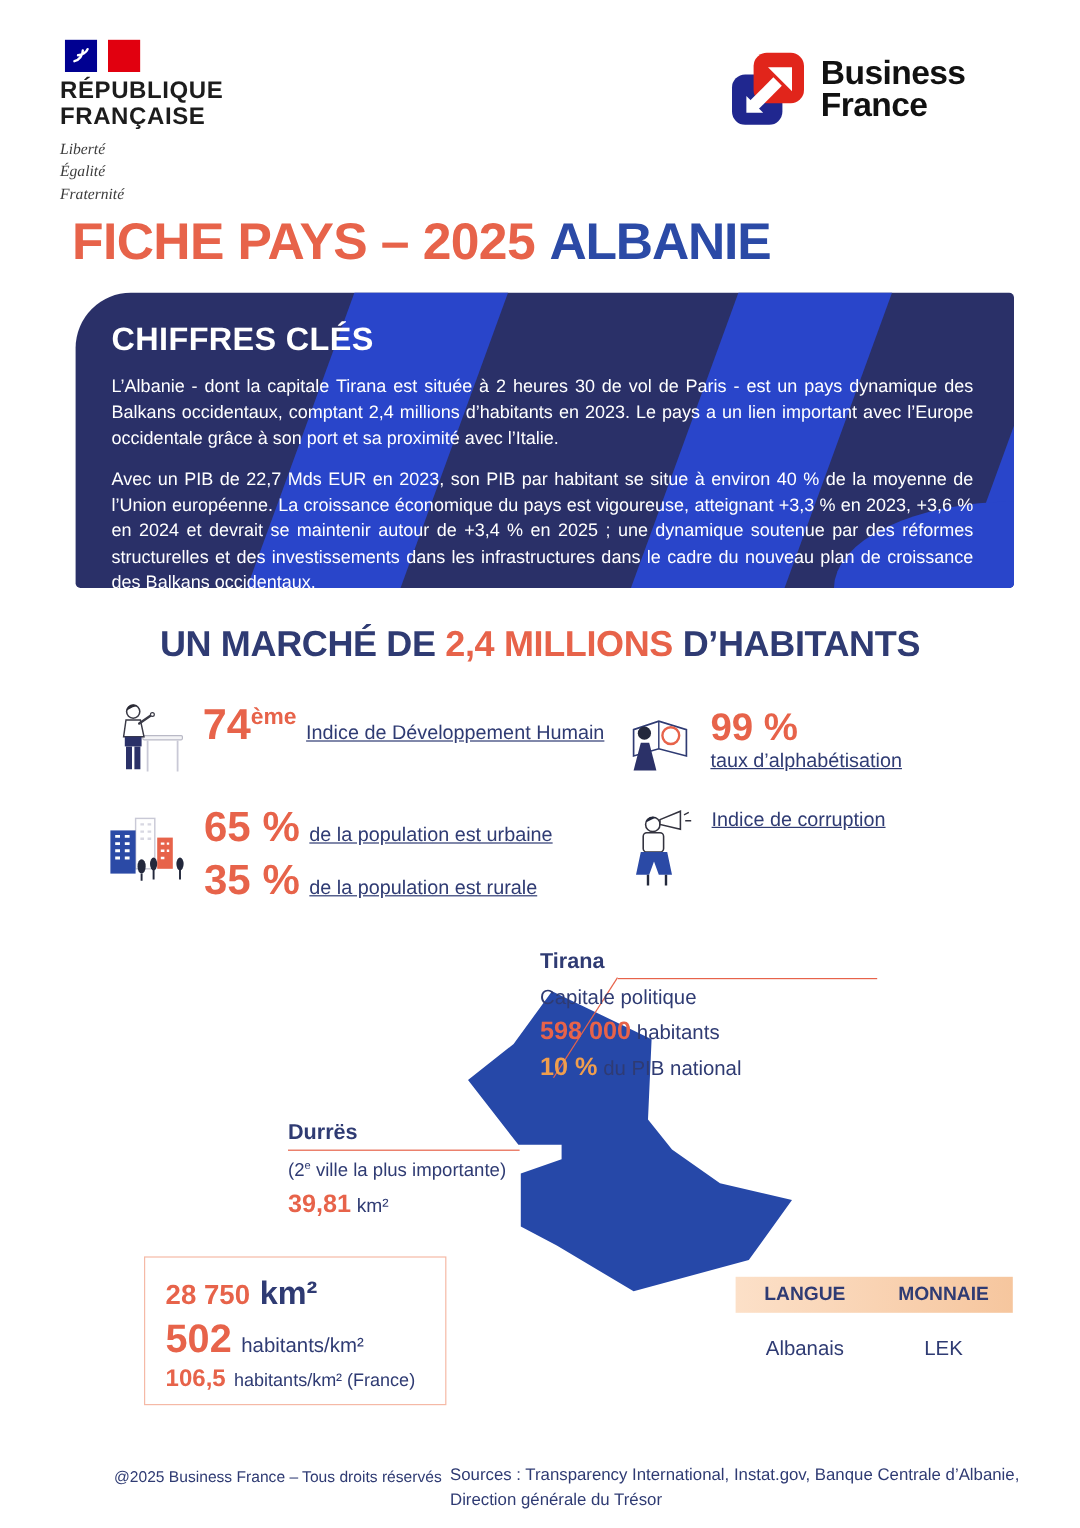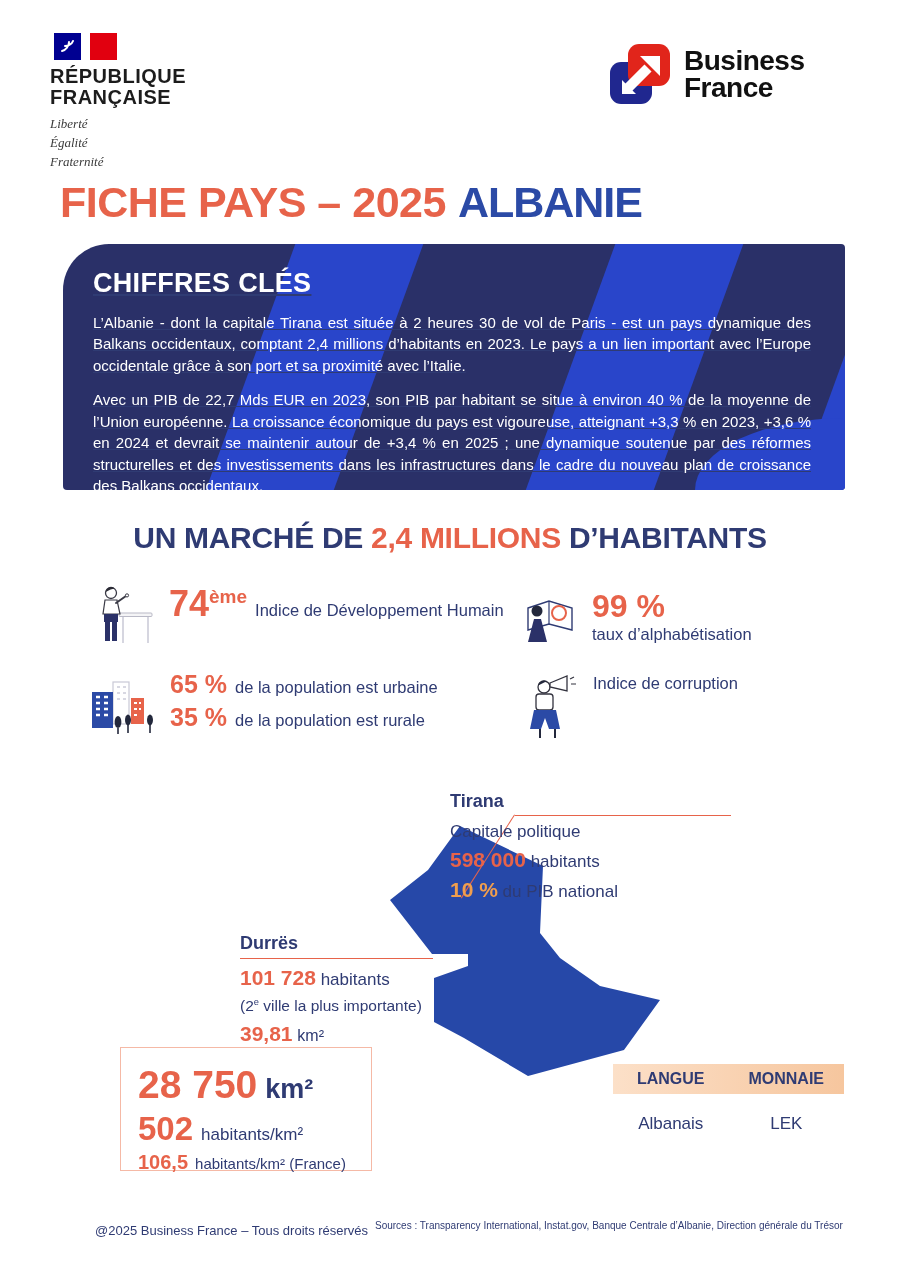--- a/index.html
+++ b/index.html
@@ -27,44 +27,44 @@
   .page-title { left:60px; top:178px; font-size:43px; font-weight:bold; letter-spacing:-.5px; white-space:nowrap; }
   .page-title .prefix { color:#E7634A; }
   .page-title .country { color:#2B4AA6; margin-left:12px; letter-spacing:-1px; }
 
   
   .kf-box { left:63px; top:244px; width:782px; height:246px; background:#2A3068;
             border-radius:46px 4px 4px 4px; overflow:hidden; }
   .kf-stripe { position:absolute; top:-30px; height:320px; width:128px; background:#2945CA; transform:skewX(-20deg); }
   .kf-stripe.s1 { left:185px; } .kf-stripe.s2 { left:505px; } .kf-stripe.s3 { left:775px; }
   .kf-swoosh { position:absolute; right:0; bottom:0; width:150px; height:72px; background:#2945CA; border-top-left-radius:100% 100%; }
-  .kf-content { position:relative; padding:24px 34px 0 30px;text-decoration:underline; }
+  .kf-content { position:relative; padding:24px 34px 0 30px; }
   .kf-heading { color:#fff; font-size:27px; font-weight:bold; letter-spacing:.3px; margin-bottom:13px; }
   .kf-para { color:#fff; font-size:15px; line-height:1.43; text-align:justify; margin-bottom:13px; }
 
   
   .market-heading { left:0; top:521px; width:900px; text-align:center; font-size:30px; font-weight:bold; letter-spacing:-.3px; }
   .market-heading .navy { color:#2F3B73; }
   .market-heading .orange { color:#E7634A; }
 
   
   .stat { display:flex; align-items:flex-start; }
   .stat .icon { flex:0 0 auto; }
   .num { color:#E7634A; font-weight:600; }
-  .lbl { color:#2F3B73; font-size:16.5px; }
+  .lbl { color:#2F3B73; font-size:16.5px;text-decoration:underline; }
   .row { display:flex; align-items:baseline; gap:8px; }
   .stat-hdi { left:95px; top:583px; gap:14px; }
   .stat-hdi .num1 { font-size:36px; }
   .stat-hdi sup { font-size:19px; vertical-align:super; }
   .stat-hdi .num2 { font-size:36px; }
   .underlined { text-decoration:underline; }
   .stat-lit { left:520px; top:588px; gap:14px; }
   .stat-lit .num1 { font-size:32px; }
   .stat-urb { left:86px; top:670px; gap:12px; }
-  .stat-urb .bignum { font-size:25px; }
+  .stat-urb .bignum { font-size:35px; }
   .stat-cor { left:523px; top:674px; gap:14px; }
   .stat-cor .num1 { font-size:32px; }
 
   
   .map-svg { left:388px; top:818px; }
   .leader { position:absolute; height:0; border-top:1.4px solid #E7634A; }
   .leader-tirana-diag { left:515px; top:815px; width:99px; transform-origin:0 0; transform:rotate(122.6deg); }
   .callout-tirana { left:450px; top:791px; width:281px; text-align:left; }
   .callout-tirana .city { font-size:18px; font-weight:bold; color:#2F3B73; }
   .callout-tirana .rule { margin-left:auto; margin-top:3px; width:216px; border-bottom:1.5px solid #E7634A; }
@@ -74,39 +74,39 @@
   .callout-durres { left:240px; top:933px; width:210px; }
   .callout-durres .city { font-size:18px; font-weight:600; color:#2F3B73; }
   .callout-durres .rule { margin-top:4px; width:193px; border-bottom:1.4px solid #E7634A; }
   .callout-durres .line { margin-top:7px; font-size:17px; color:#2F3B73; }
   .callout-durres .big { font-size:21px; font-weight:600; color:#E7634A; }
   .callout-durres .small { font-size:15.5px; }
   .sup-e { font-size:.6em; vertical-align:super; }
 
   
   .area-box { left:120px; top:1047px; width:252px; height:124px; border:1.5px solid #F5B9A6; background:#fff; padding:15px 0 0 17px; }
-  .area-box .r1 .num { font-size:39px;margin-top:40px; }
+  .area-box .r1 .num { font-size:23px;margin-top:40px; }
   .area-box .r1 .unit { font-size:27px; font-weight:600; color:#2F3B73; margin-left:8px; }
   .area-box .r2 { margin-top:3px; }
   .area-box .r2 .num { font-size:33px; }
   .area-box .r2 .unit { font-size:17px; color:#2F3B73; margin-left:8px; }
   .area-box .r3 { margin-top:3px; }
   .area-box .r3 .num { font-size:20px; }
   .area-box .r3 .unit { font-size:15px; color:#2F3B73; margin-left:7px; }
 
   
   .lc-table { left:613px; top:1064px; width:231px; }
   .lc-head { display:flex; background:linear-gradient(90deg,#FCE0C8,#F6C69E); height:30px; }
   .lc-head .cell { flex:1; text-align:center; line-height:30px; font-size:16px; font-weight:bold; color:#2F3B73; }
   .lc-vals { display:flex; margin-top:20px; }
   .lc-vals .cell { flex:1; text-align:center; font-size:17px; color:#2F3B73; }
 
   
   .footer-copy { left:95px; top:1223px; font-size:13px; color:#2F3B73; }
-  .footer-src { left:375px; top:1218px; width:478px; font-size:10px; color:#2F3B73; line-height:1.5; }
+  .footer-src { left:375px; top:1218px; width:478px; font-size:14px; color:#2F3B73; line-height:1.5; }
 </style>
 </head>
 <body>
 
 <div class="abs rf-logo">
   <div class="rf-flag">
     <svg class="band" viewBox="0 0 27 27">
       <rect width="27" height="27" fill="#000091"></rect>
       <path d="M8 18 C12 17 15 13 15 9 M11 13 C14 13 18 11 19 8" stroke="#fff" stroke-width="2" fill="none" stroke-linecap="round"></path>
     </svg>
@@ -253,24 +253,20 @@
   </div>
   <div class="line">
     <span class="big2">10 %</span>
     <span>du PIB national</span>
   </div>
 </div>
 
 <div class="abs callout-durres">
   <div class="city">Durrës</div>
   <div class="rule"></div>
-  <div class="line">
-    <span class="big">101 728</span>
-    <span>habitants</span>
-  </div>
   <div class="line small">
     <span>(2</span><span class="sup-e">e</span><span> ville la plus importante)</span>
   </div>
   <div class="line">
     <span class="big">39,81</span>
     <span style="font-size:16px">km²</span>
   </div>
 </div>
 
 <div class="abs area-box">

